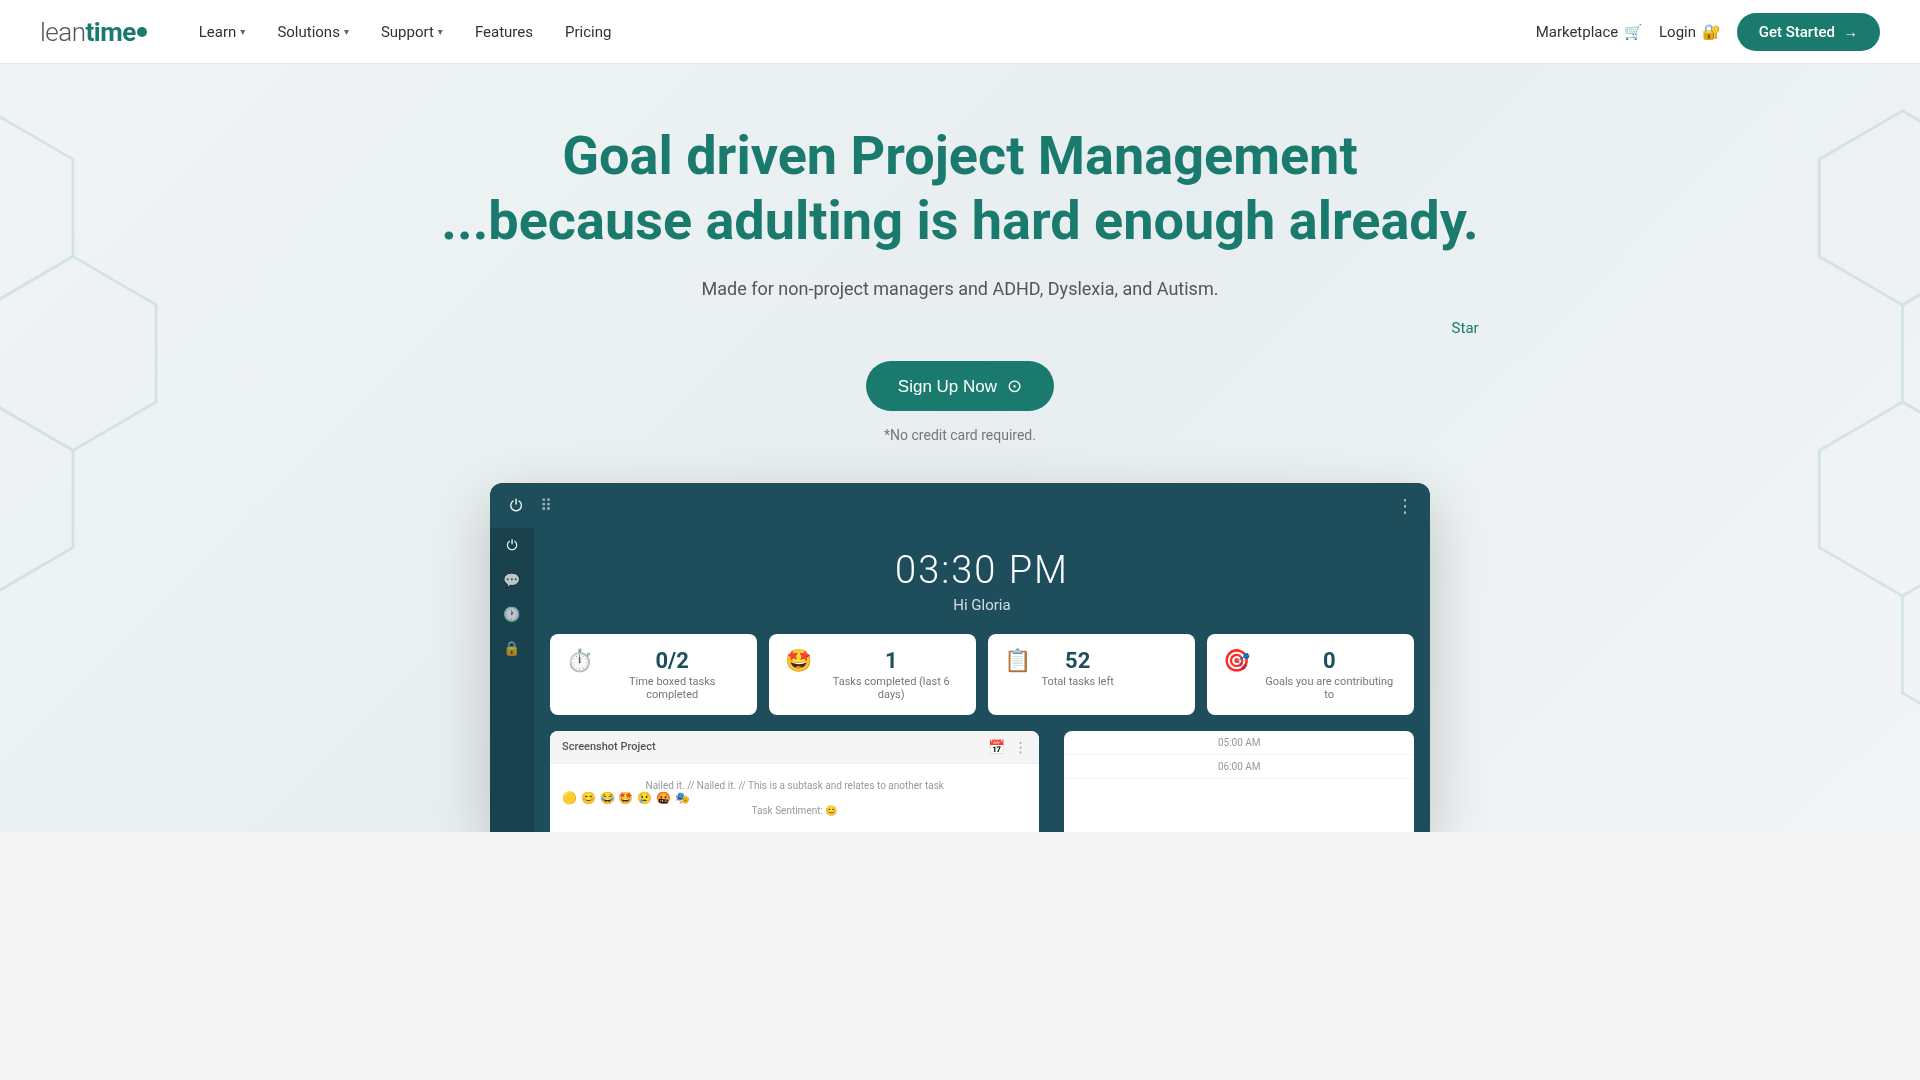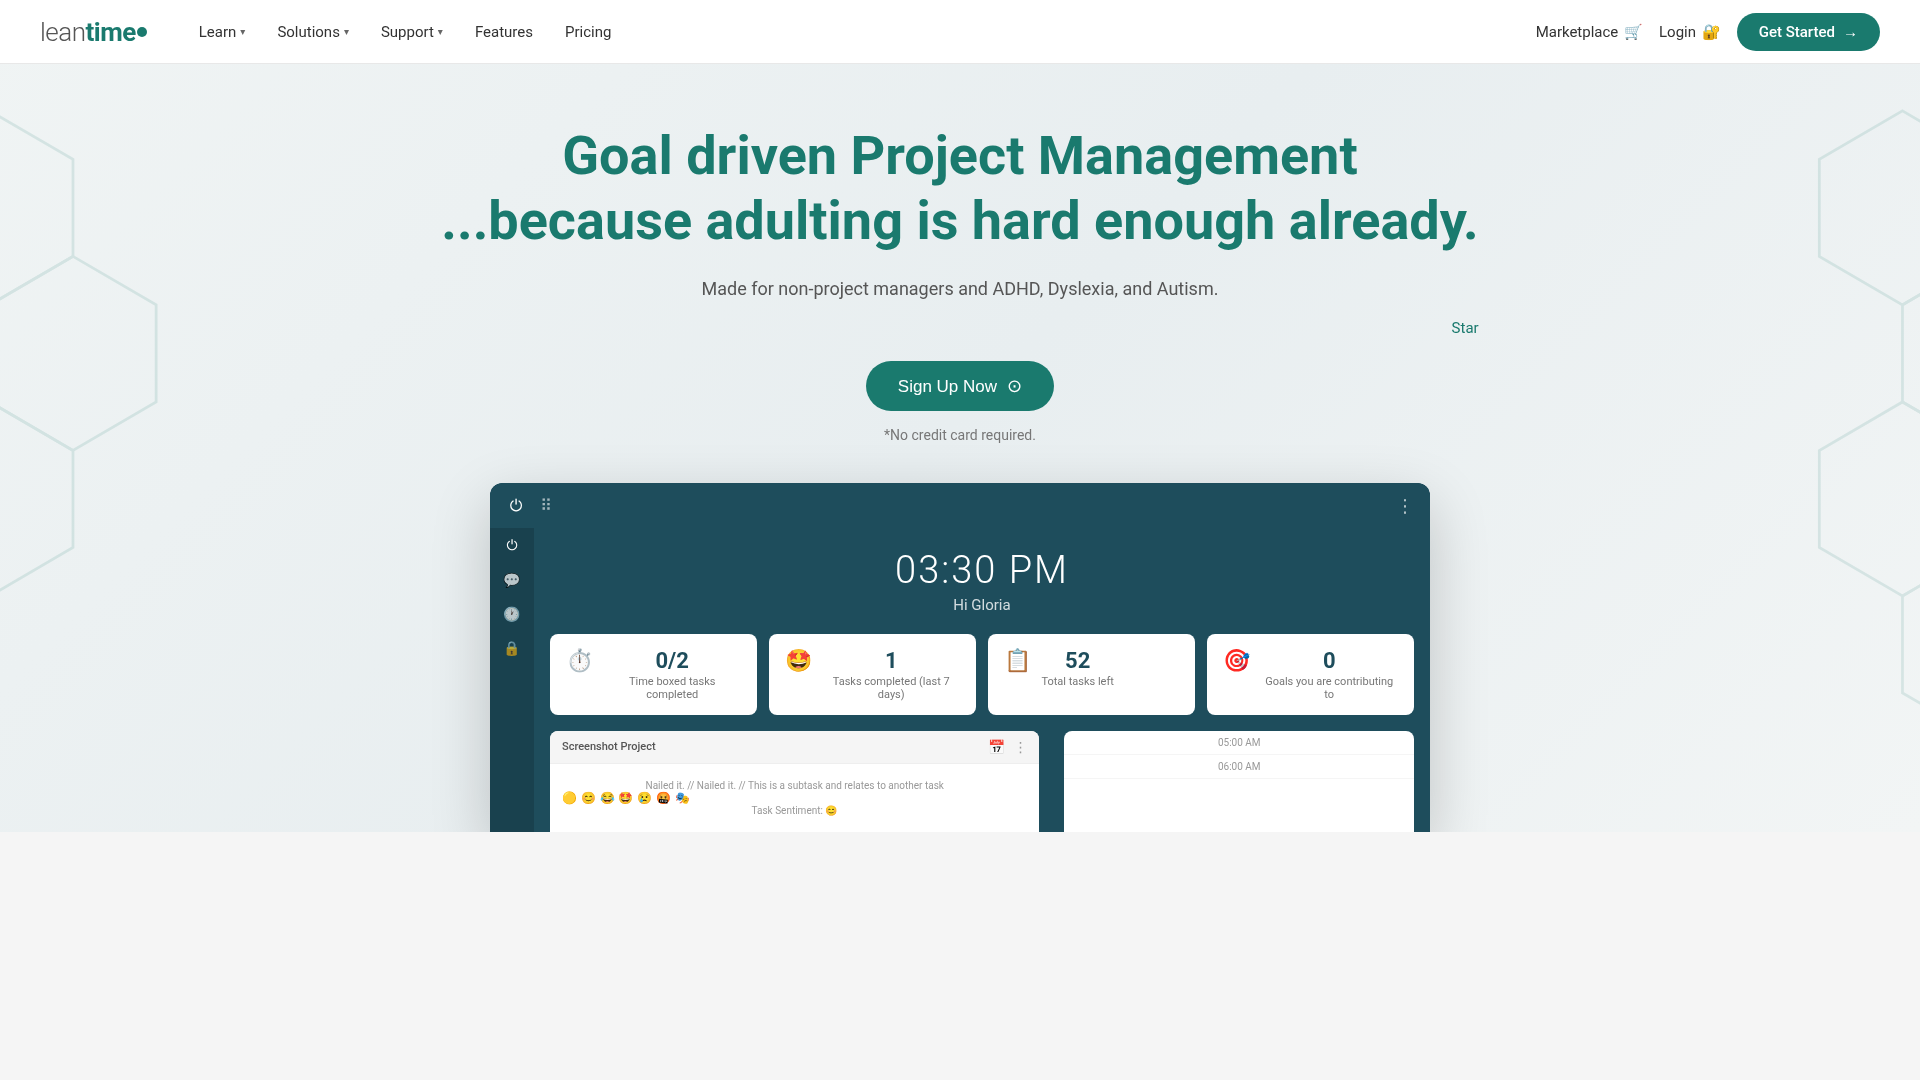--- a/index.html
+++ b/index.html
@@ -267,21 +267,21 @@
                 <span class="stat-emoji">⏱️</span>
                 <div class="stat-info">
                   <div class="stat-value">0/2</div>
                   <div class="stat-label">Time boxed tasks completed</div>
                 </div>
               </div>
               <div class="stat-card">
                 <span class="stat-emoji">🤩</span>
                 <div class="stat-info">
                   <div class="stat-value">1</div>
-                  <div class="stat-label">Tasks completed (last 7 days)</div>
+                  <div class="stat-label">Tasks completed (last 6 days)</div>
                 </div>
               </div>
               <div class="stat-card">
                 <span class="stat-emoji">📋</span>
                 <div class="stat-info">
                   <div class="stat-value">52</div>
                   <div class="stat-label">Total tasks left</div>
                 </div>
               </div>
               <div class="stat-card">

